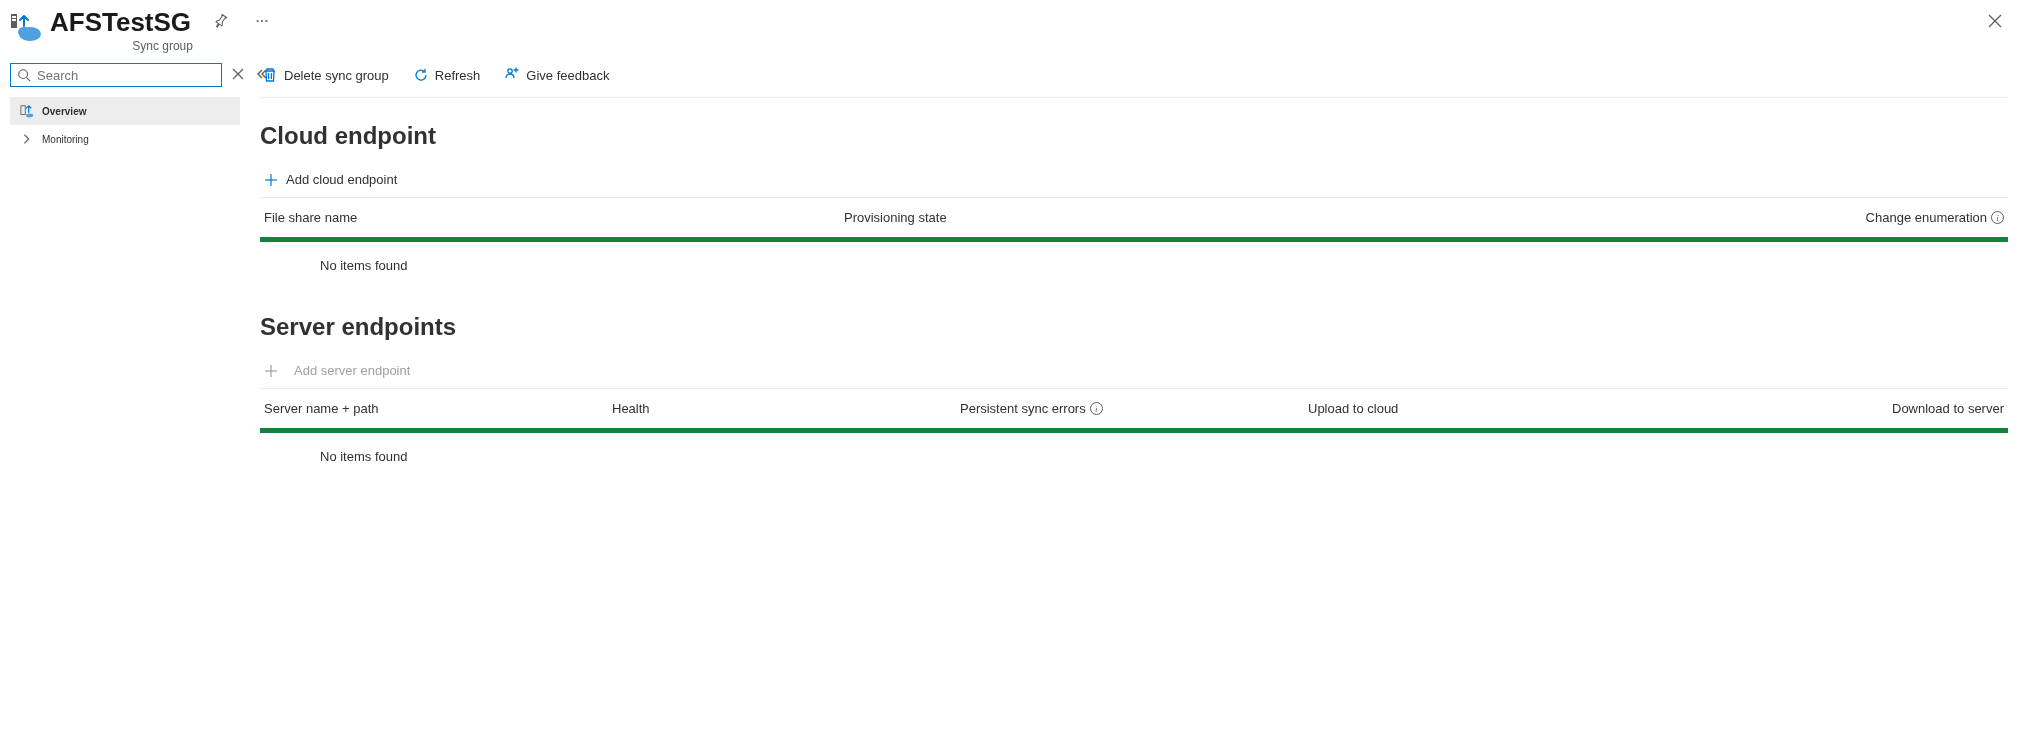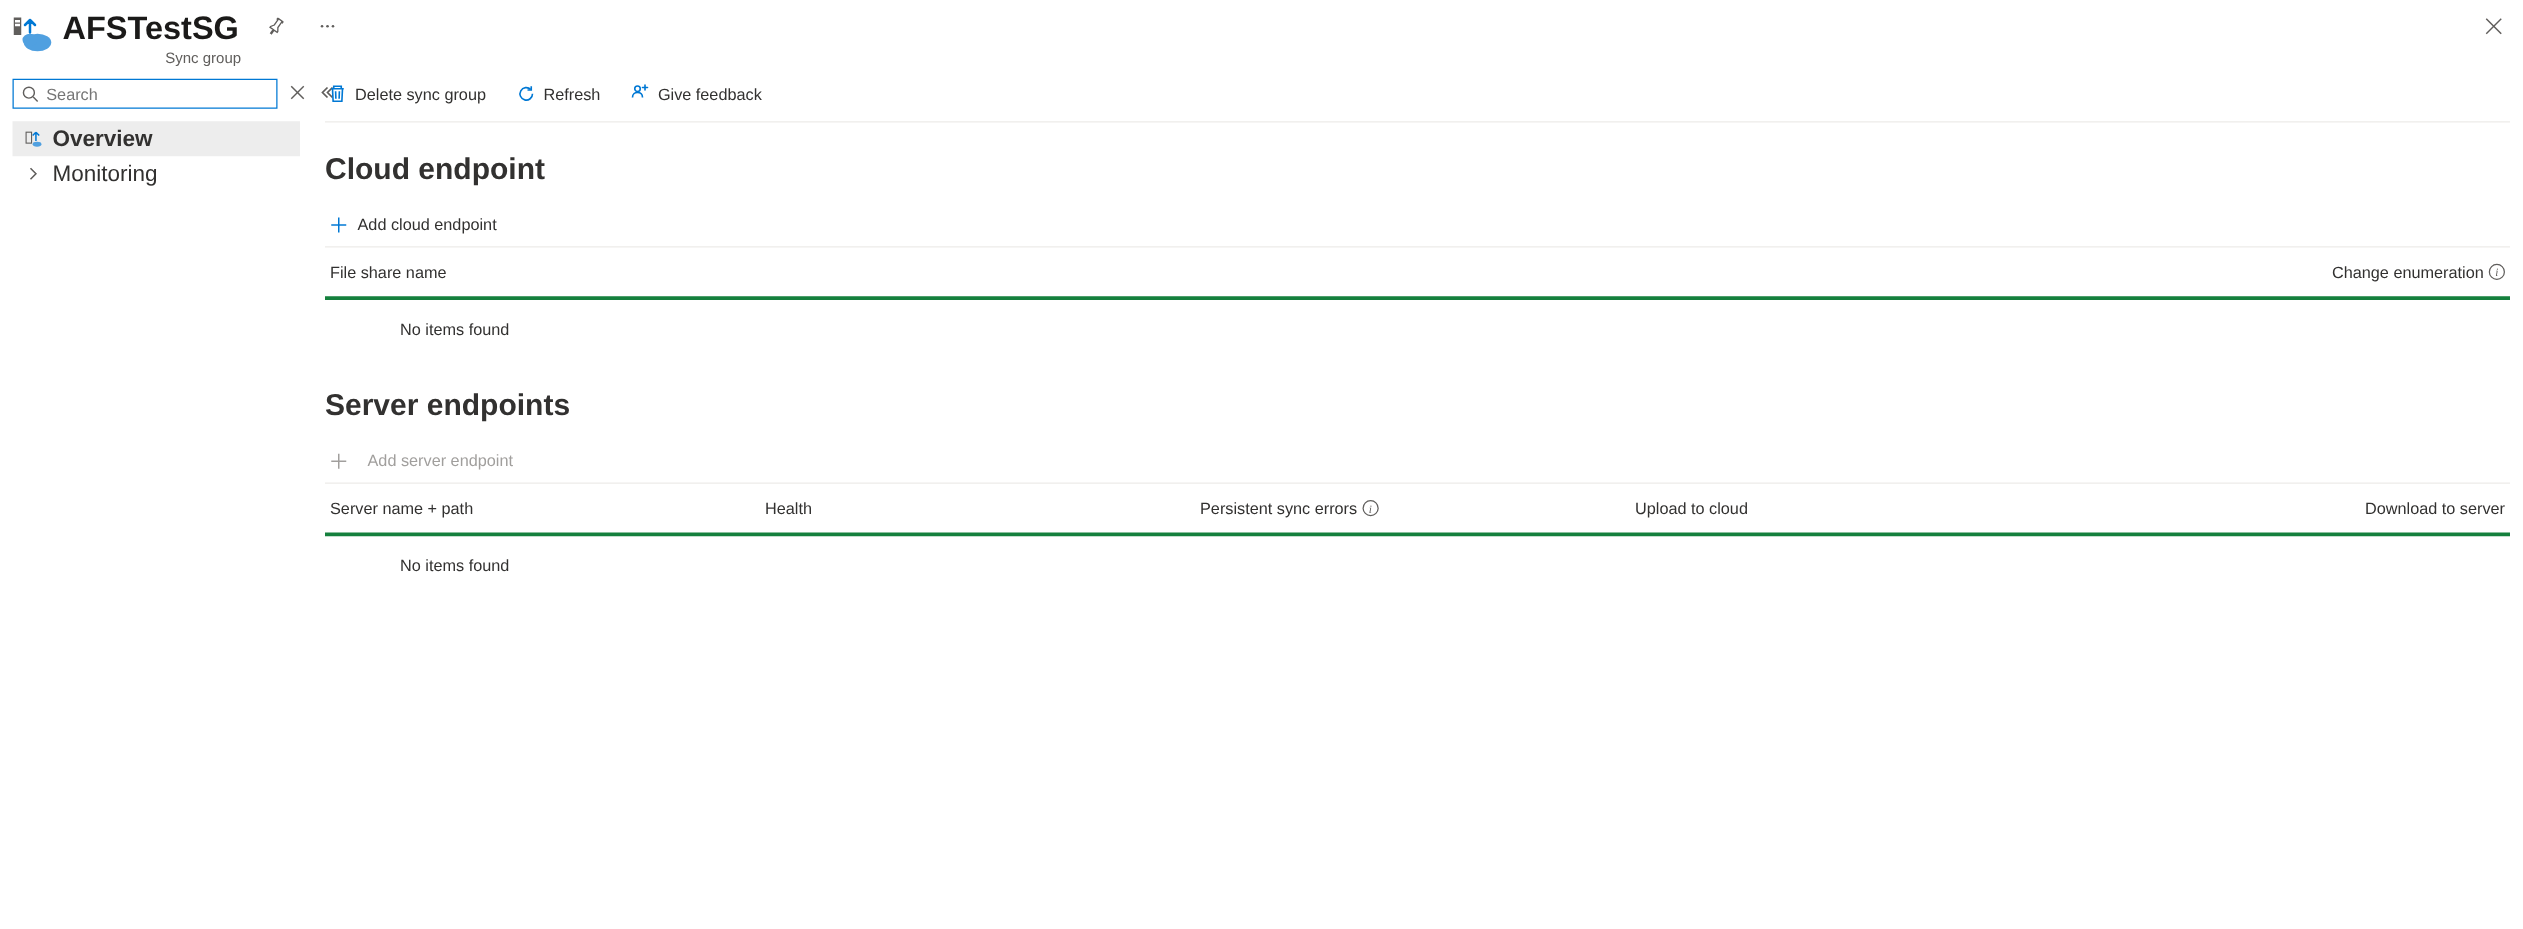--- a/index.html
+++ b/index.html
@@ -88,21 +88,21 @@
     cursor: pointer;
     background: none; border: none; padding: 2px;
   }
   .collapse-btn svg, .search-clear svg { width: 12px; height: 12px; }
   .nav-item {
     display: flex;
     align-items: center;
     height: 28px;
     padding: 0 10px;
     cursor: pointer;
-    font-size: 18px;
+    font-size: 10px;
     gap: 8px;
   }
   .nav-item.active {
     background: #ededed;
     font-weight: 600;
   }
   .nav-item svg { width: 14px; height: 14px; color: #605e5c; flex-shrink:0; }
   .main {
     flex: 1;
     min-width: 0;
@@ -142,21 +142,21 @@
     border-bottom: 1px solid #edebe9;
   }
   .add-row svg { width: 14px; height: 14px; }
   .add-row.enabled { color: #323130; }
   .add-row.enabled svg { color: #0078d4; }
   .add-row.disabled { color: #a19f9d; cursor: default; gap: 16px; }
   .add-row.disabled svg { color: #a19f9d; }
   .table-head {
     display: flex;
     padding: 12px 4px;
-    border-bottom: 3px solid #15803d;
+    border-bottom: 5px solid #15803d;
     font-size: 13px;
     color: #323130;
   }
   .col { flex: 1; display: flex; align-items: center; gap: 4px; }
   .col.right { justify-content: flex-end; text-align: right; }
   .info-icon {
     width: 13px; height: 13px;
     border: 1px solid #605e5c;
     border-radius: 50%;
     display: inline-flex;
@@ -285,20 +285,21 @@
         <h2 class="section-title">Cloud endpoint</h2>
         <div class="add-row enabled">
           <svg viewBox="0 0 14 14" stroke="currentColor" stroke-width="1.2">
             <line x1="7" y1="1" x2="7" y2="13"></line>
               <line x1="1" y1="7" x2="13" y2="7"></line>
           </svg>
           <span>Add cloud endpoint</span>
         </div>
         <div class="table-head">
           <div class="col">File share name</div>
+          <div class="col">Provisioning state</div>
           <div class="col right">
             <span>Change enumeration</span>
             <span class="info-icon">i</span>
           </div>
         </div>
         <div class="empty">No items found</div>
       </div>
 
       <div class="section">
         <h2 class="section-title">Server endpoints</h2>

